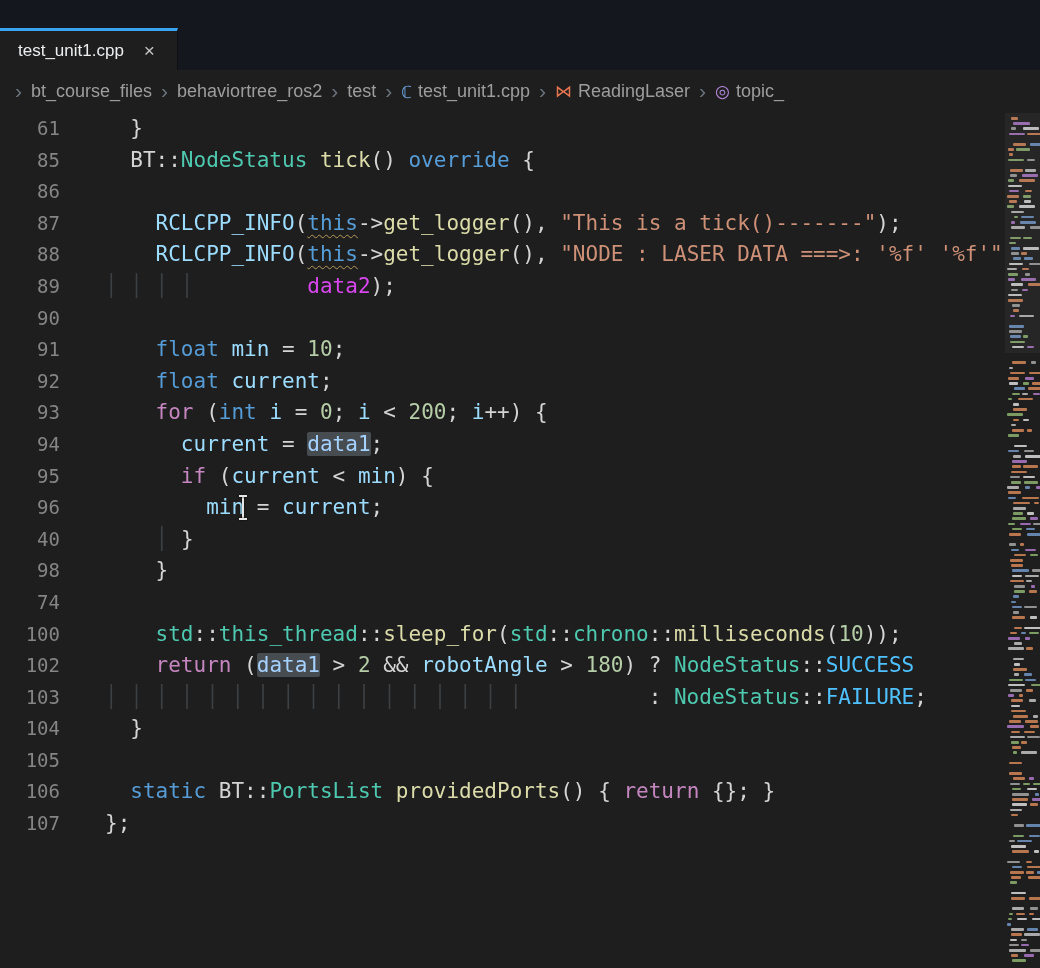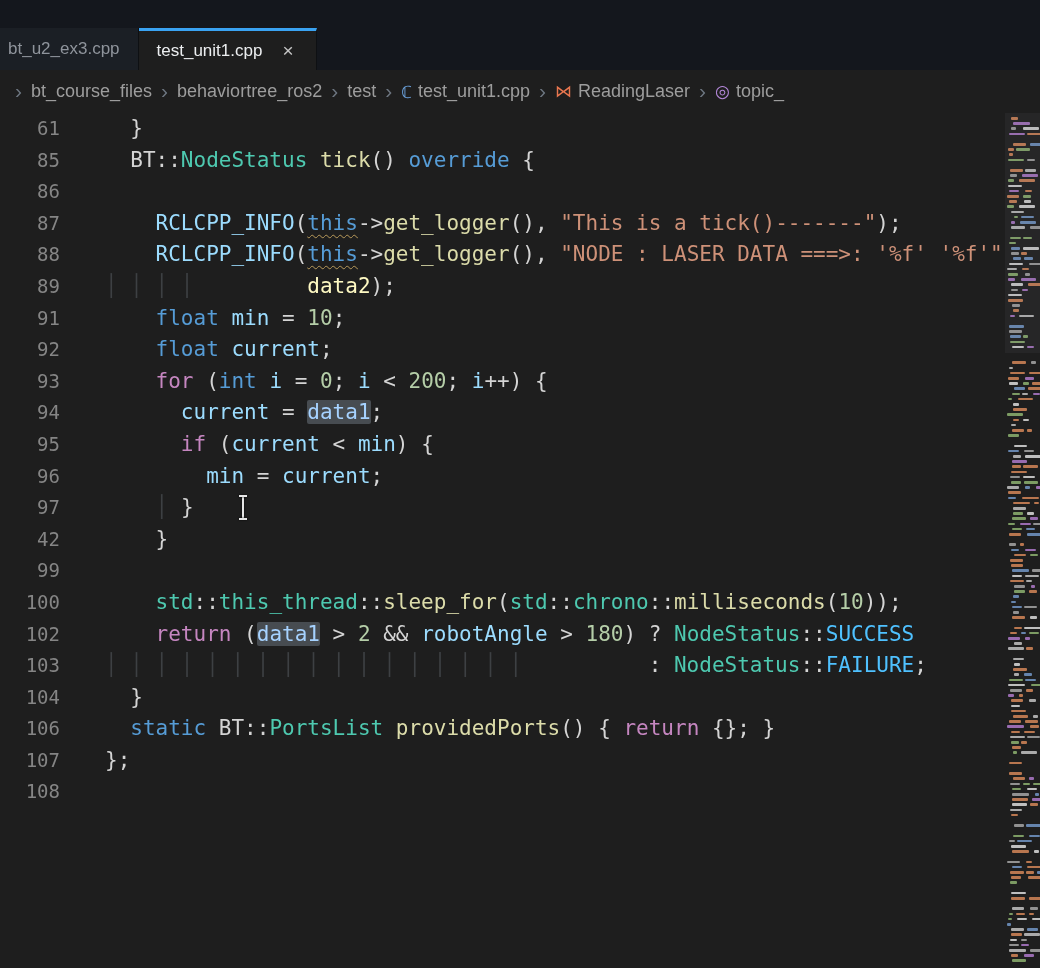--- a/index.html
+++ b/index.html
@@ -44,23 +44,20 @@
   .ibeam:before{top:-2px}.ibeam:after{bottom:-2px}
 </style>
 </head>
 <body>
 
 <div class="window">
 
   <div class="titlebar"></div>
 
   <div class="tabbar">
-    <div class="tab inactive">
-      <span>bt_u2_ex3.cpp</span>
-    </div>
     <div class="tab active">
       <span>test_unit1.cpp</span>
       <span class="close">×</span>
     </div>
   </div>
 
   <div class="breadcrumbs" id="breadcrumbs">
       <span class="bc-chev">›</span>
       <span class="bc-item">
         <span>bt_course_files</span>
@@ -90,37 +87,38 @@
       </span>
     </div>
 
   <div class="editor">
     <div id="code-lines">
         <div class="line"><div class="ln">61</div><div class="code"><span class="tk-fg" style="color: rgb(212, 212, 212);">  }</span></div></div>
         <div class="line"><div class="ln">85</div><div class="code"><span class="tk-fg" style="color: rgb(212, 212, 212);">  BT::</span><span class="tk-ty" style="color: rgb(78, 201, 176);">NodeStatus</span><span class="tk-fg" style="color: rgb(212, 212, 212);"> </span><span class="tk-fn" style="color: rgb(220, 220, 170);">tick</span><span class="tk-fg" style="color: rgb(212, 212, 212);">() </span><span class="tk-kw" style="color: rgb(86, 156, 214);">override</span><span class="tk-fg" style="color: rgb(212, 212, 212);"> {</span></div></div>
         <div class="line"><div class="ln">86</div><div class="code"></div></div>
         <div class="line"><div class="ln">87</div><div class="code"><span class="tk-fg" style="color: rgb(212, 212, 212);">    </span><span class="tk-vr" style="color: rgb(156, 220, 254);">RCLCPP_INFO</span><span class="tk-fg" style="color: rgb(212, 212, 212);">(</span><span class="tk-th" style="color: rgb(86, 156, 214);">this</span><span class="tk-fg" style="color: rgb(212, 212, 212);">-&gt;</span><span class="tk-fn" style="color: rgb(220, 220, 170);">get_logger</span><span class="tk-fg" style="color: rgb(212, 212, 212);">(), </span><span class="tk-st" style="color: rgb(206, 145, 120);">"This is a tick()-------"</span><span class="tk-fg" style="color: rgb(212, 212, 212);">);</span></div></div>
         <div class="line"><div class="ln">88</div><div class="code"><span class="tk-fg" style="color: rgb(212, 212, 212);">    </span><span class="tk-vr" style="color: rgb(156, 220, 254);">RCLCPP_INFO</span><span class="tk-fg" style="color: rgb(212, 212, 212);">(</span><span class="tk-th" style="color: rgb(86, 156, 214);">this</span><span class="tk-fg" style="color: rgb(212, 212, 212);">-&gt;</span><span class="tk-fn" style="color: rgb(220, 220, 170);">get_logger</span><span class="tk-fg" style="color: rgb(212, 212, 212);">(), </span><span class="tk-st" style="color: rgb(206, 145, 120);">"NODE : LASER DATA ===&gt;: '%f' '%f'"</span><span class="tk-fg" style="color: rgb(212, 212, 212);">, </span><span class="tk-vr" style="color: rgb(156, 220, 254);">data1</span></div></div>
-        <div class="line"><div class="ln">89</div><div class="code"><span class="tk-gd" style="color: rgb(61, 64, 67);">│ │ │ │</span><span class="tk-fg" style="color: rgb(212, 212, 212);">         </span><span class="tk-vr" style="color: #fef9c3;">data2</span><span class="tk-fg" style="color: rgb(212, 212, 212);">);</span></div></div>
+        <div class="line"><div class="ln">89</div><div class="code"><span class="tk-gd" style="color: rgb(61, 64, 67);">│ │ │ │</span><span class="tk-fg" style="color: rgb(212, 212, 212);">         </span><span class="tk-vr" style="color: #d946ef;">data2</span><span class="tk-fg" style="color: rgb(212, 212, 212);">);</span></div></div>
+        <div class="line"><div class="ln">90</div><div class="code"></div></div>
         <div class="line"><div class="ln">91</div><div class="code"><span class="tk-fg" style="color: rgb(212, 212, 212);">    </span><span class="tk-kw" style="color: rgb(86, 156, 214);">float</span><span class="tk-fg" style="color: rgb(212, 212, 212);"> </span><span class="tk-vr" style="color: rgb(156, 220, 254);">min</span><span class="tk-fg" style="color: rgb(212, 212, 212);"> = </span><span class="tk-nm" style="color: rgb(181, 206, 168);">10</span><span class="tk-fg" style="color: rgb(212, 212, 212);">;</span></div></div>
         <div class="line"><div class="ln">92</div><div class="code"><span class="tk-fg" style="color: rgb(212, 212, 212);">    </span><span class="tk-kw" style="color: rgb(86, 156, 214);">float</span><span class="tk-fg" style="color: rgb(212, 212, 212);"> </span><span class="tk-vr" style="color: rgb(156, 220, 254);">current</span><span class="tk-fg" style="color: rgb(212, 212, 212);">;</span></div></div>
         <div class="line"><div class="ln">93</div><div class="code"><span class="tk-fg" style="color: rgb(212, 212, 212);">    </span><span class="tk-ctl" style="color: rgb(197, 134, 192);">for</span><span class="tk-fg" style="color: rgb(212, 212, 212);"> (</span><span class="tk-kw" style="color: rgb(86, 156, 214);">int</span><span class="tk-fg" style="color: rgb(212, 212, 212);"> </span><span class="tk-vr" style="color: rgb(156, 220, 254);">i</span><span class="tk-fg" style="color: rgb(212, 212, 212);"> = </span><span class="tk-nm" style="color: rgb(181, 206, 168);">0</span><span class="tk-fg" style="color: rgb(212, 212, 212);">; </span><span class="tk-vr" style="color: rgb(156, 220, 254);">i</span><span class="tk-fg" style="color: rgb(212, 212, 212);"> &lt; </span><span class="tk-nm" style="color: rgb(181, 206, 168);">200</span><span class="tk-fg" style="color: rgb(212, 212, 212);">; </span><span class="tk-vr" style="color: rgb(156, 220, 254);">i</span><span class="tk-fg" style="color: rgb(212, 212, 212);">++) {</span></div></div>
         <div class="line"><div class="ln">94</div><div class="code"><span class="tk-fg" style="color: rgb(212, 212, 212);">      </span><span class="tk-vr" style="color: rgb(156, 220, 254);">current</span><span class="tk-fg" style="color: rgb(212, 212, 212);"> = </span><span class="tk-hl" style="color: rgb(166, 210, 255);">data1</span><span class="tk-fg" style="color: rgb(212, 212, 212);">;</span></div></div>
         <div class="line"><div class="ln">95</div><div class="code"><span class="tk-fg" style="color: rgb(212, 212, 212);">      </span><span class="tk-ctl" style="color: rgb(197, 134, 192);">if</span><span class="tk-fg" style="color: rgb(212, 212, 212);"> (</span><span class="tk-vr" style="color: rgb(156, 220, 254);">current</span><span class="tk-fg" style="color: rgb(212, 212, 212);"> &lt; </span><span class="tk-vr" style="color: rgb(156, 220, 254);">min</span><span class="tk-fg" style="color: rgb(212, 212, 212);">) {</span></div></div>
         <div class="line"><div class="ln">96</div><div class="code"><span class="tk-fg" style="color: rgb(212, 212, 212);">        </span><span class="tk-vr" style="color: rgb(156, 220, 254);">min</span><span class="tk-fg" style="color: rgb(212, 212, 212);"> = </span><span class="tk-vr" style="color: rgb(156, 220, 254);">current</span><span class="tk-fg" style="color: rgb(212, 212, 212);">;</span></div></div>
-        <div class="line"><div class="ln">97</div><div class="code"><span class="tk-fg" style="color: rgb(212, 212, 212);">    </span><span class="tk-gd" style="color: rgb(61, 64, 67);">│</span><span class="tk-fg" style="color: rgb(212, 212, 212);"> }</span></div></div>
-        <div class="line"><div class="ln">42</div><div class="code"><span class="tk-fg" style="color: rgb(212, 212, 212);">    }</span></div></div>
-        <div class="line"><div class="ln">99</div><div class="code"></div></div>
+        <div class="line"><div class="ln">40</div><div class="code"><span class="tk-fg" style="color: rgb(212, 212, 212);">    </span><span class="tk-gd" style="color: rgb(61, 64, 67);">│</span><span class="tk-fg" style="color: rgb(212, 212, 212);"> }</span></div></div>
+        <div class="line"><div class="ln">98</div><div class="code"><span class="tk-fg" style="color: rgb(212, 212, 212);">    }</span></div></div>
+        <div class="line"><div class="ln">74</div><div class="code"></div></div>
         <div class="line"><div class="ln">100</div><div class="code"><span class="tk-fg" style="color: rgb(212, 212, 212);">    </span><span class="tk-ty" style="color: rgb(78, 201, 176);">std</span><span class="tk-fg" style="color: rgb(212, 212, 212);">::</span><span class="tk-ty" style="color: rgb(78, 201, 176);">this_thread</span><span class="tk-fg" style="color: rgb(212, 212, 212);">::</span><span class="tk-fn" style="color: rgb(220, 220, 170);">sleep_for</span><span class="tk-fg" style="color: rgb(212, 212, 212);">(</span><span class="tk-ty" style="color: rgb(78, 201, 176);">std</span><span class="tk-fg" style="color: rgb(212, 212, 212);">::</span><span class="tk-ty" style="color: rgb(78, 201, 176);">chrono</span><span class="tk-fg" style="color: rgb(212, 212, 212);">::</span><span class="tk-fn" style="color: rgb(220, 220, 170);">milliseconds</span><span class="tk-fg" style="color: rgb(212, 212, 212);">(</span><span class="tk-nm" style="color: rgb(181, 206, 168);">10</span><span class="tk-fg" style="color: rgb(212, 212, 212);">));</span></div></div>
         <div class="line"><div class="ln">102</div><div class="code"><span class="tk-fg" style="color: rgb(212, 212, 212);">    </span><span class="tk-ctl" style="color: rgb(197, 134, 192);">return</span><span class="tk-fg" style="color: rgb(212, 212, 212);"> (</span><span class="tk-hl" style="color: rgb(166, 210, 255);">data1</span><span class="tk-fg" style="color: rgb(212, 212, 212);"> &gt; </span><span class="tk-nm" style="color: rgb(181, 206, 168);">2</span><span class="tk-fg" style="color: rgb(212, 212, 212);"> &amp;&amp; </span><span class="tk-vr" style="color: rgb(156, 220, 254);">robotAngle</span><span class="tk-fg" style="color: rgb(212, 212, 212);"> &gt; </span><span class="tk-nm" style="color: rgb(181, 206, 168);">180</span><span class="tk-fg" style="color: rgb(212, 212, 212);">) ? </span><span class="tk-ty" style="color: rgb(78, 201, 176);">NodeStatus</span><span class="tk-fg" style="color: rgb(212, 212, 212);">::</span><span class="tk-cn" style="color: rgb(79, 193, 255);">SUCCESS</span></div></div>
         <div class="line"><div class="ln">103</div><div class="code"><span class="tk-gd" style="color: rgb(61, 64, 67);">│ │ │ │ │ │ │ │ │ │ │ │ │ │ │ │ │</span><span class="tk-fg" style="color: rgb(212, 212, 212);">          </span><span class="tk-fg" style="color: rgb(212, 212, 212);">: </span><span class="tk-ty" style="color: rgb(78, 201, 176);">NodeStatus</span><span class="tk-fg" style="color: rgb(212, 212, 212);">::</span><span class="tk-cn" style="color: rgb(79, 193, 255);">FAILURE</span><span class="tk-fg" style="color: rgb(212, 212, 212);">;</span></div></div>
         <div class="line"><div class="ln">104</div><div class="code"><span class="tk-fg" style="color: rgb(212, 212, 212);">  }</span></div></div>
+        <div class="line"><div class="ln">105</div><div class="code"></div></div>
         <div class="line"><div class="ln">106</div><div class="code"><span class="tk-fg" style="color: rgb(212, 212, 212);">  </span><span class="tk-kw" style="color: rgb(86, 156, 214);">static</span><span class="tk-fg" style="color: rgb(212, 212, 212);"> </span><span class="tk-fg" style="color: rgb(212, 212, 212);">BT::</span><span class="tk-ty" style="color: rgb(78, 201, 176);">PortsList</span><span class="tk-fg" style="color: rgb(212, 212, 212);"> </span><span class="tk-fn" style="color: rgb(220, 220, 170);">providedPorts</span><span class="tk-fg" style="color: rgb(212, 212, 212);">() { </span><span class="tk-ctl" style="color: rgb(197, 134, 192);">return</span><span class="tk-fg" style="color: rgb(212, 212, 212);"> {}; }</span></div></div>
         <div class="line"><div class="ln">107</div><div class="code"><span class="tk-fg" style="color: rgb(212, 212, 212);">};</span></div></div>
-        <div class="line"><div class="ln">108</div><div class="code"></div></div>
       </div>
     <div class="minimap" id="minimap">
         <div class="seg" style="top: 4px; left: 6px; width: 6.9px; background: rgb(201, 127, 84);"></div>
         <div class="seg" style="top: 9.2px; left: 8.1px; width: 16.9px; background: rgb(165, 115, 192);"></div>
         <div class="seg" style="top: 14.4px; left: 6.2px; width: 5.2px; background: rgb(157, 157, 157);"></div>
         <div class="seg" style="top: 14.4px; left: 17.6px; width: 16px; background: rgb(208, 208, 208);"></div>
         <div class="seg" style="top: 19.6px; left: 3.8px; width: 16.3px; background: rgb(165, 115, 192);"></div>
         <div class="seg" style="top: 19.6px; left: 22.3px; width: 14.8px; background: rgb(201, 127, 84);"></div>
         <div class="seg" style="top: 30px; left: 7.9px; width: 12.9px; background: rgb(201, 127, 84);"></div>
         <div class="seg" style="top: 30px; left: 25.2px; width: 13.1px; background: rgb(109, 143, 189);"></div>

